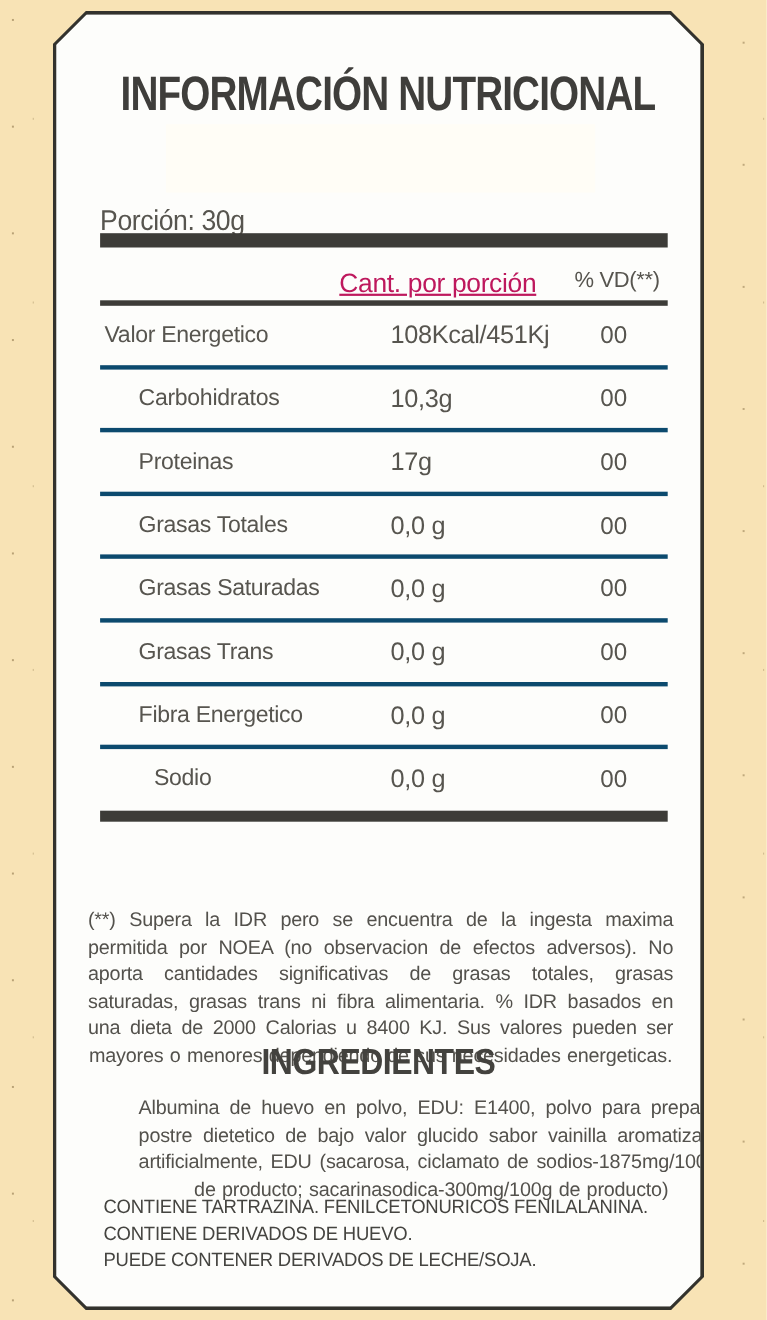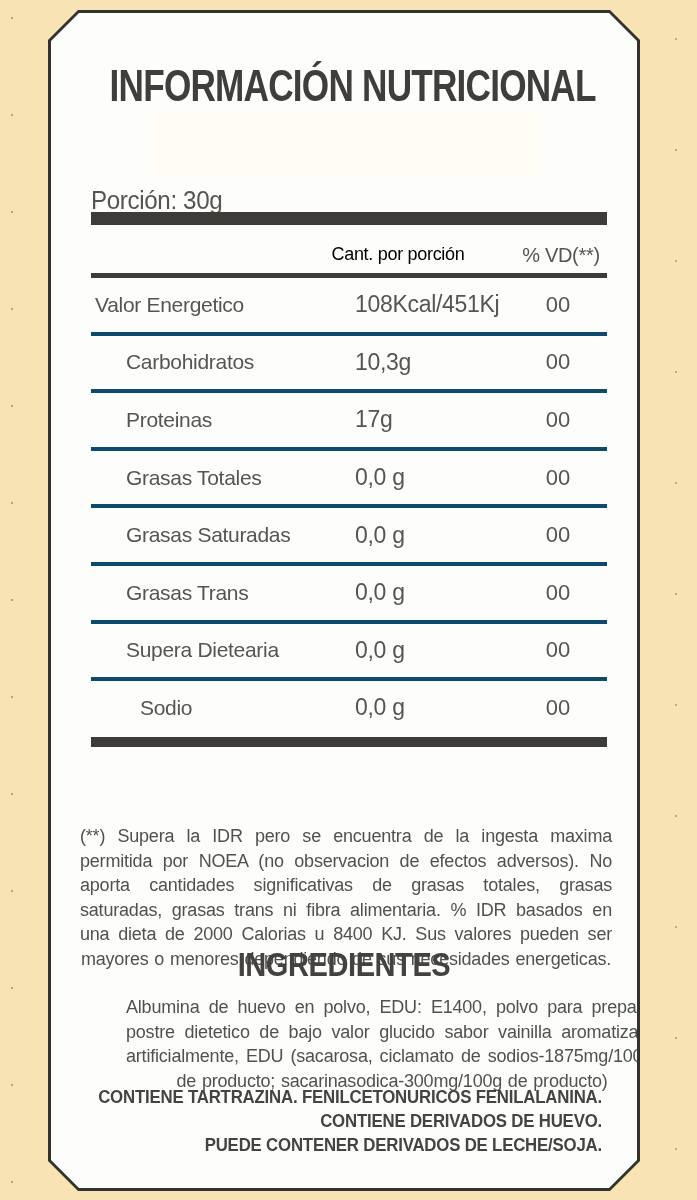--- a/index.html
+++ b/index.html
@@ -32,21 +32,21 @@
   }
   .watermark{position:absolute;left:100px;top:100px;width:390px;height:62px;background:#fffdf6;}
   .serving{
     position:absolute;left:40px;top:172px;
     font-size:26px;color:#57554f;letter-spacing:-0.4px;
     transform:scaleX(0.93);transform-origin:left;white-space:nowrap;
   }
   .bar-top{position:absolute;left:40px;top:199px;width:516px;height:13px;background:#3d3c38;}
   .hdr-amount{
     position:absolute;top:231px;left:212px;width:270px;text-align:center;
-    font-size:18px;color:#000000;letter-spacing:-0.3px;
+    font-size:24px;color:#be185d;letter-spacing:-0.3px;text-decoration:underline;
   }
   .hdr-dv{
     position:absolute;top:231px;left:445px;width:130px;text-align:center;
     font-size:20px;color:#57554f;letter-spacing:-0.3px;
   }
   .hdr-line{position:absolute;left:40px;top:260px;width:516px;height:5px;background:#3d3c38;}
   .rows{position:absolute;left:40px;top:265px;width:516px;}
   .row{
     height:53.6px;display:flex;align-items:center;position:relative;
     border-bottom:4px solid #0c4a6e;
@@ -68,22 +68,22 @@
     position:absolute;left:0;top:933px;width:100%;text-align:center;
     font-size:33px;font-weight:bold;color:#43423e;letter-spacing:-0.5px;
     transform:scaleX(0.88);transform-origin:center;white-space:nowrap;
   }
   .ing-body{
     position:absolute;left:29px;top:982px;width:532px;
     font-size:18px;line-height:24.5px;color:#53514c;letter-spacing:-0.2px;
     text-align:justify;text-align-last:center;word-spacing:1px;margin-left:46px;
   }
   .warnings{
-    position:absolute;left:12px;top:1072px;width:550px;text-align:right;
-    font-size:17.5px;line-height:24px;font-weight:bold;color:#454440;letter-spacing:-0.2px;
+    position:absolute;left:32px;top:1072px;width:550px;text-align:left;
+    font-size:17.5px;line-height:24px;font-weight:normal;color:#454440;letter-spacing:-0.2px;
   }
   .warnings div{transform:scaleX(0.96);transform-origin:center;white-space:nowrap;}
 </style>
 </head>
 <body>
 
 <div class="card-outer">
   <div class="card-inner">
 
     <div class="watermark"></div>
@@ -129,21 +129,21 @@
         <span class="dv">00</span>
       </div>
 
       <div class="row indent-1">
         <span class="label">Grasas Trans</span>
         <span class="value">0,0 g</span>
         <span class="dv">00</span>
       </div>
 
       <div class="row indent-1">
-        <span class="label">Supera Dietearia</span>
+        <span class="label">Fibra Energetico</span>
         <span class="value">0,0 g</span>
         <span class="dv">00</span>
       </div>
 
       <div class="row indent-2">
         <span class="label">Sodio</span>
         <span class="value">0,0 g</span>
         <span class="dv">00</span>
       </div>
     </div>

